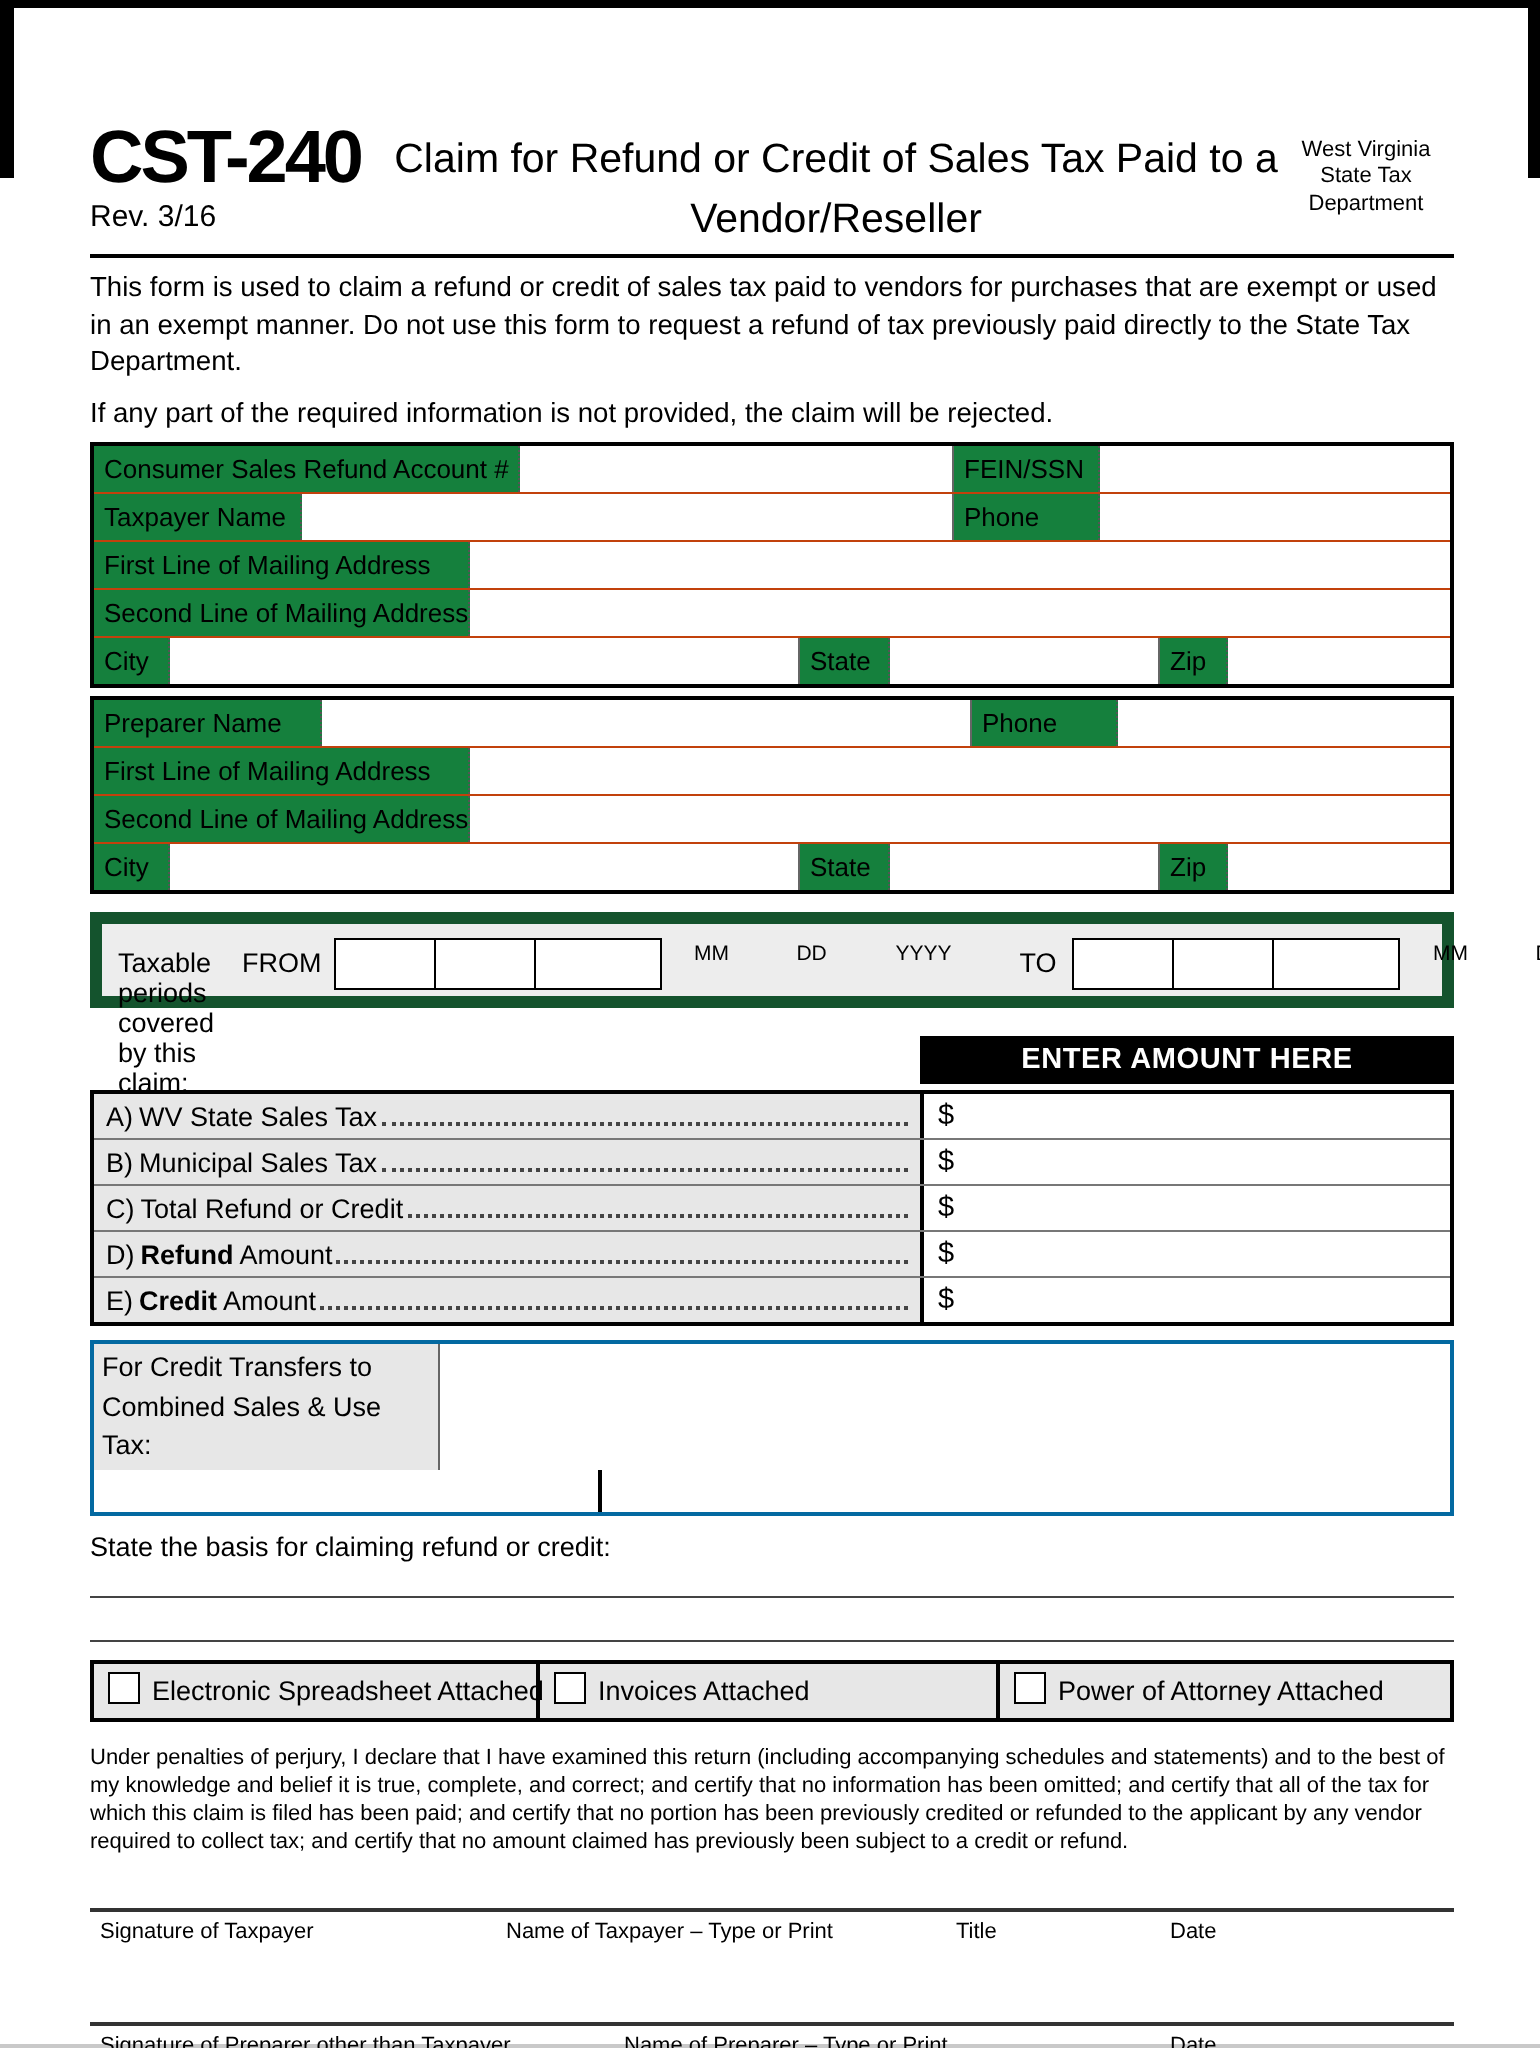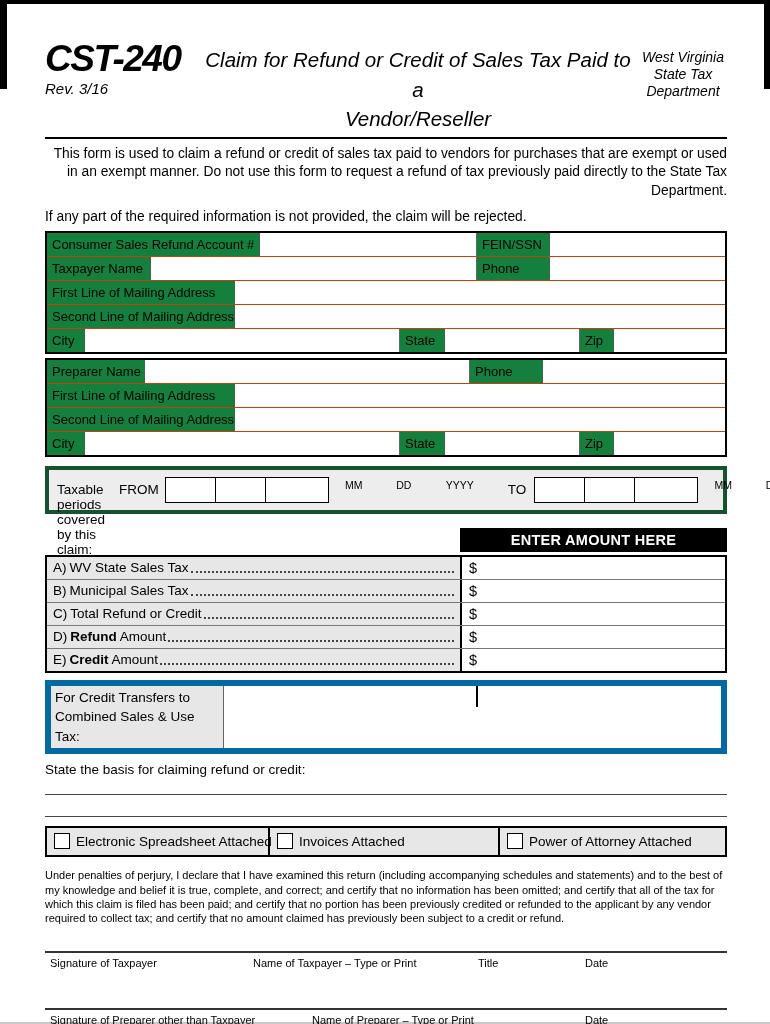--- a/index.html
+++ b/index.html
@@ -7,43 +7,43 @@
         font-family:"Liberation Sans",sans-serif;color:#000;}
   .content{margin:0 43px 0 45px;}
 
   
   .art-top{position:absolute;top:0;left:7px;right:0;height:4px;background:#000;}
   .art-left{position:absolute;top:0;left:0;width:7px;height:89px;background:#000;}
   .art-right{position:absolute;top:0;right:0;width:6px;height:89px;background:#000;}
   .art-bottom{position:absolute;bottom:0;left:0;right:0;height:2px;background:#c9c9c9;}
 
   
-  .hdr{display:flex;align-items:flex-start;border-bottom:2px solid #000;padding-bottom:3px;padding-top:40px;font-style:italic;}
+  .hdr{display:flex;align-items:flex-start;border-bottom:2px solid #000;padding-bottom:3px;padding-top:60px;}
   .form-no{font-size:37px;font-weight:bold;letter-spacing:-1.5px;line-height:1;}
   .rev{font-size:15px;margin-top:3px;}
   .hdr-left{width:152px;}
   .hdr-center{flex:1;text-align:center;font-size:20.5px;line-height:1.45;padding-top:5px;}
-  .hdr-right{width:88px;text-align:center;font-size:14px;line-height:1.22;padding-top:9px;}
-
-  .intro1{font-size:13.8px;line-height:1.32;margin-top:6px;text-align:right;}
+  .hdr-right{width:88px;text-align:center;font-size:11px;line-height:1.22;padding-top:9px;}
+
+  .intro1{font-size:13.8px;line-height:1.32;margin-top:6px;}
   .intro2{font-size:13.8px;margin-top:9px;margin-bottom:7px;}
 
   
   .itable{border:2px solid #000;}
   .itable .row{display:flex;height:23px;border-top:1px solid #c2410c;}
   .itable .row:first-child{border-top:none;}
   .cell{display:flex;align-items:center;padding:0 5px;font-size:13px;box-sizing:border-box;
         border-right:1px solid #666;white-space:nowrap;overflow:hidden;}
   .cell.last{border-right:none;}
   .lblc{background:#15803d;border-right:1px dotted #555;}
   .fill{flex:1;}
   .gap3{height:4px;}
 
   
-  .periods{border:4px solid #14532d;background:#ededed;margin-top:9px;height:48px;box-sizing:border-box;
+  .periods{border:6px solid #14532d;background:#ededed;margin-top:9px;height:48px;box-sizing:border-box;
            display:flex;align-items:flex-start;padding:7px 6px 0 8px;}
   .p-label{font-size:13.5px;margin-top:5px;}
   .p-word{font-size:13.5px;margin-top:5px;}
   .date-group{display:flex;flex-direction:row;}
   .date-box{display:flex;border:1px solid #000;background:#fff;height:24px;box-sizing:content-box;}
   .date-cell{width:50px;border-right:1px solid #000;box-sizing:border-box;}
   .date-cell.yyyy{width:62px;border-right:none;}
   .date-lbls{display:flex;font-size:10.5px;margin-top:2px;}
   .date-lbls span{width:50px;text-align:center;}
   .date-lbls span.yyyy{width:62px;}
@@ -55,21 +55,21 @@
   .arow{display:flex;height:22px;border-top:1px solid #777;}
   .arow:first-child{border-top:none;}
   .a-left{width:415px;box-sizing:border-box;background:#e7e7e7;display:flex;align-items:center;
           padding:0 5px 0 6px;font-size:13.5px;border-right:2px solid #000;white-space:pre;}
   .a-letter{margin-right:3px;}
   .a-bold{font-weight:bold;}
   .leader{flex:1;align-self:flex-end;height:0;border-bottom:2px dotted #444;margin:0 1px 6px 2px;}
   .a-right{flex:1;display:flex;align-items:center;padding-left:7px;font-size:14.5px;background:#fff;}
 
   
-  .csut{border:6px solid #0369a1;margin-top:7px;display:flex;}
+  .csut{border:2px solid #0369a1;margin-top:7px;display:flex;flex-direction:column;}
   .csut-side{width:173px;box-sizing:border-box;background:#e7e7e7;font-size:13.5px;line-height:1.45;
              padding:2px 4px;border-right:1px solid #666;}
   .csut-main{flex:1;display:flex;flex-direction:column;}
   .csut-row{display:flex;}
   .csut-hrow{height:19px;border-bottom:1px solid #000;}
   .csut-h{box-sizing:border-box;font-size:13px;text-align:center;background:#ececec;line-height:19px;}
   .csut-c1{width:254px;border-right:2px solid #000;box-sizing:border-box;}
   .csut-c2{flex:1;}
   .csut-irow{height:21px;background:#fff;}
 
@@ -152,21 +152,21 @@
         <div class="cell" style="width:135px"></div>
         <div class="cell lblc" style="width:34px">Zip</div>
         <div class="cell last fill"></div>
       </div>
     </div>
 
     <div class="gap3"></div>
 
     <div class="itable">
       <div class="row">
-        <div class="cell lblc" style="width:98px">Preparer Name</div>
+        <div class="cell lblc" style="width:114px">Preparer Name</div>
         <div class="cell" style="width:325px"></div>
         <div class="cell lblc" style="width:73px">Phone</div>
         <div class="cell last fill"></div>
       </div>
       <div class="row">
         <div class="cell lblc" style="width:188px">First Line of Mailing Address</div>
         <div class="cell last fill"></div>
       </div>
       <div class="row">
         <div class="cell lblc" style="width:188px">Second Line of Mailing Address</div>

